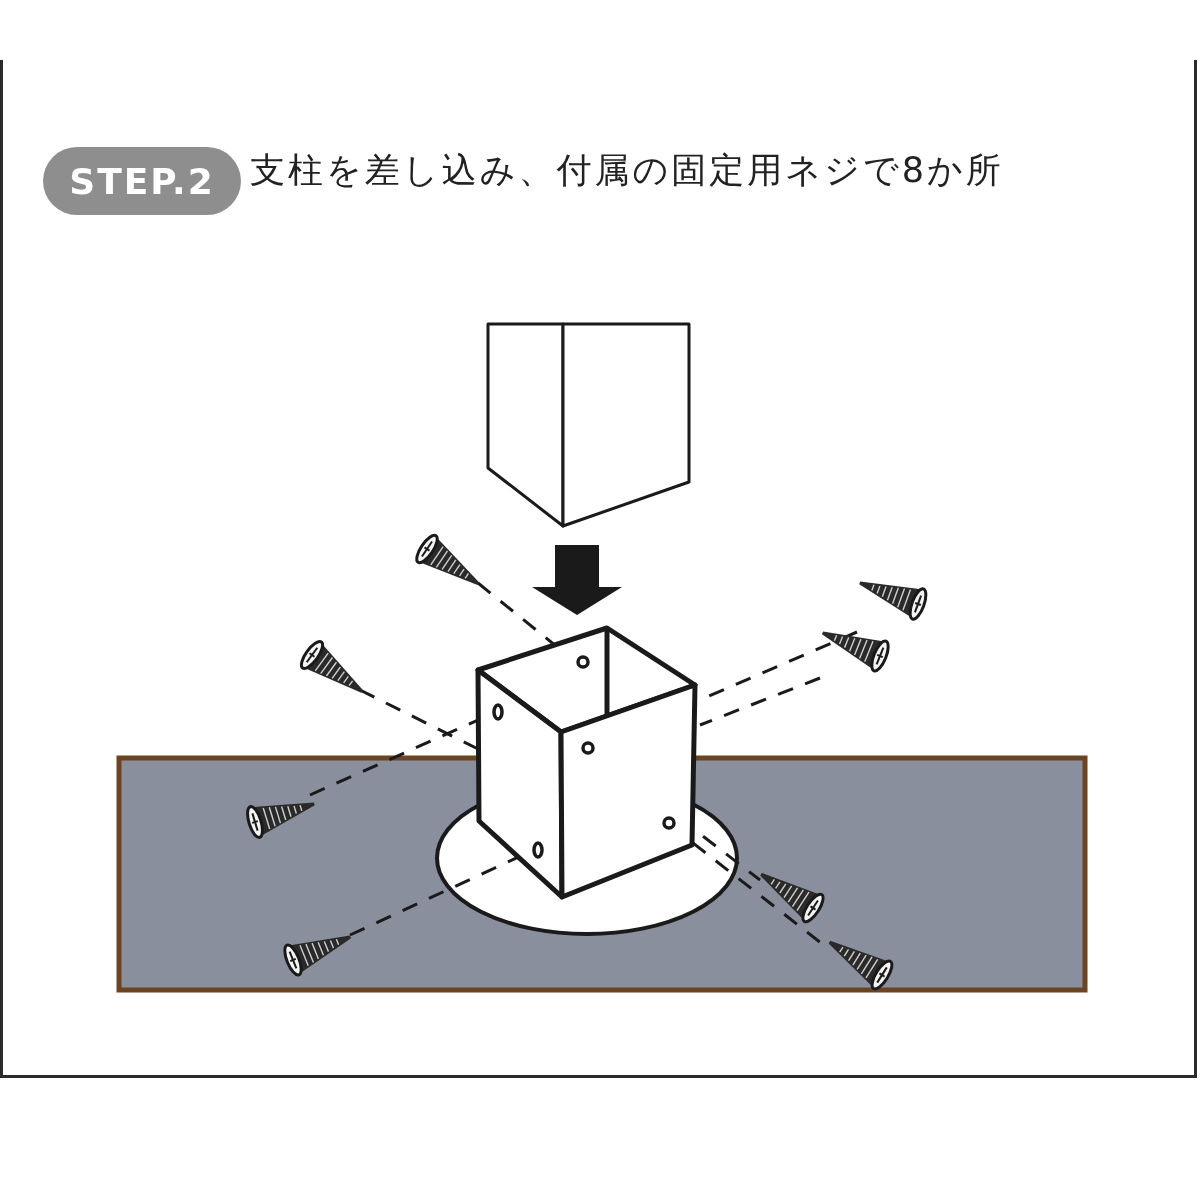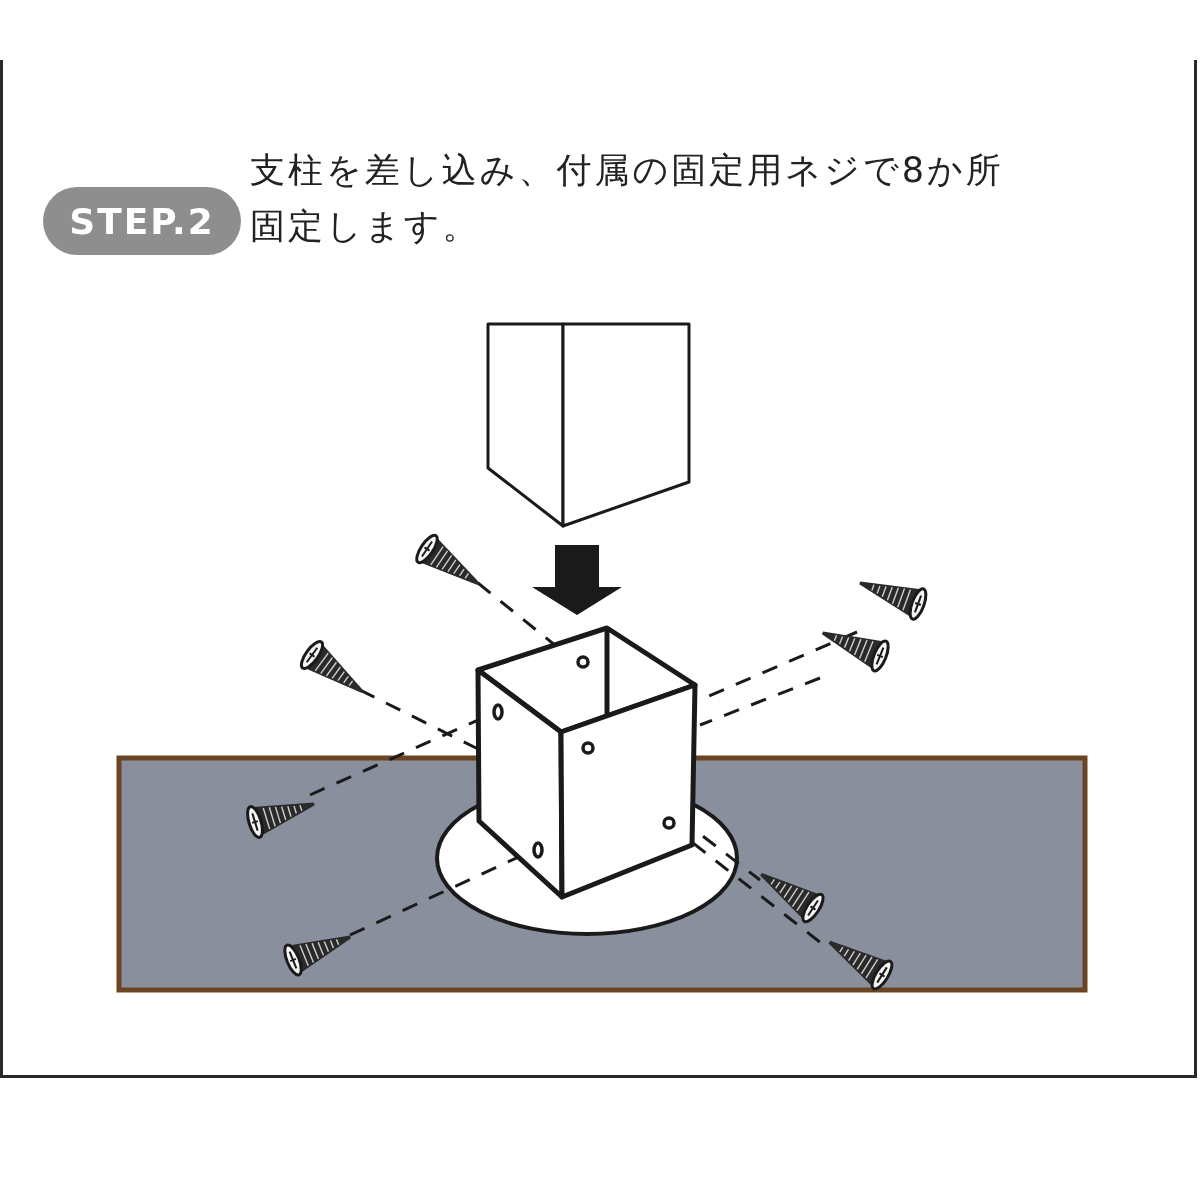--- a/index.html
+++ b/index.html
@@ -6,42 +6,41 @@
   body { width: 1200px; height: 1200px; position: relative; overflow: hidden; font-family: "DejaVu Sans", sans-serif; }
   .frame {
     position: absolute; left: 0; top: 60px; width: 1197px; height: 1018px;
     border-left: 3px solid #2a2a2a; border-right: 3px solid #2a2a2a; border-bottom: 3px solid #2a2a2a;
     box-sizing: border-box; background: #ffffff;
   }
   .step-badge {
     position: absolute; left: 43px; top: 147px; width: 198px; height: 68px;
     border-radius: 34px; background: #8e8e8e; color: #ffffff;
     display: flex; align-items: center; justify-content: center;
-    font-family: "DejaVu Sans", sans-serif; font-weight: bold; font-size: 36px; letter-spacing: 2px; margin-top: 40px;
+    font-family: "DejaVu Sans", sans-serif; font-weight: bold; font-size: 36px; letter-spacing: 2px;
   }
   .instruction {
     position: absolute; left: 250px; top: 142px; width: 860px;
     font-family: "DejaVu Sans", sans-serif; font-size: 35px; line-height: 56px; color: #222222;
     letter-spacing: 3px;
   }
   .instruction span { display: block; white-space: nowrap; }
   svg.illus { position: absolute; left: 0; top: 0; }
 </style>
 </head>
 <body>
 
 <div class="frame"></div>
 
 <div class="step-badge">
   <span>STEP.2</span>
 </div>
 
 <div class="instruction">
   <span>支柱を差し込み、付属の固定用ネジで8か所</span>
-  <span>固定します。</span>
 </div>
 
 <svg class="illus" width="1200" height="1200" viewBox="0 0 1200 1200">
   <defs>
     <g id="screw">
 
       <polygon points="0,-15 6,-14 62,-1.5 62,1.5 6,14 0,15" fill="#2a2a2a"></polygon>
       <g stroke="#cfcfcf" stroke-width="1.4">
         <line x1="12" y1="-11" x2="12" y2="11"></line>
         <line x1="18" y1="-10" x2="18" y2="10"></line>

